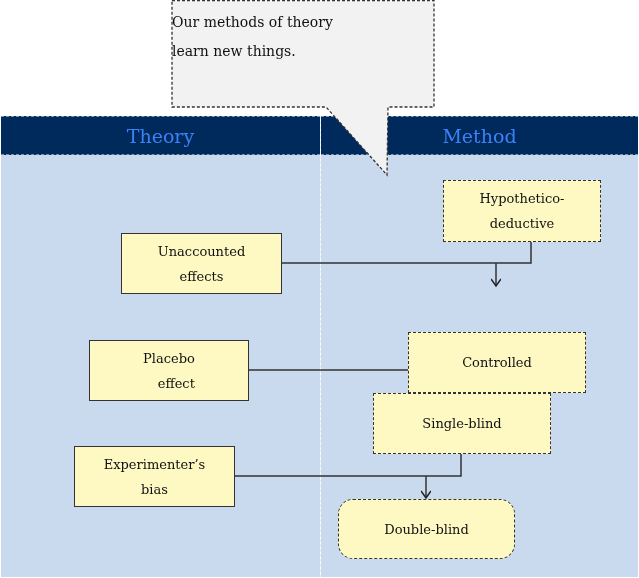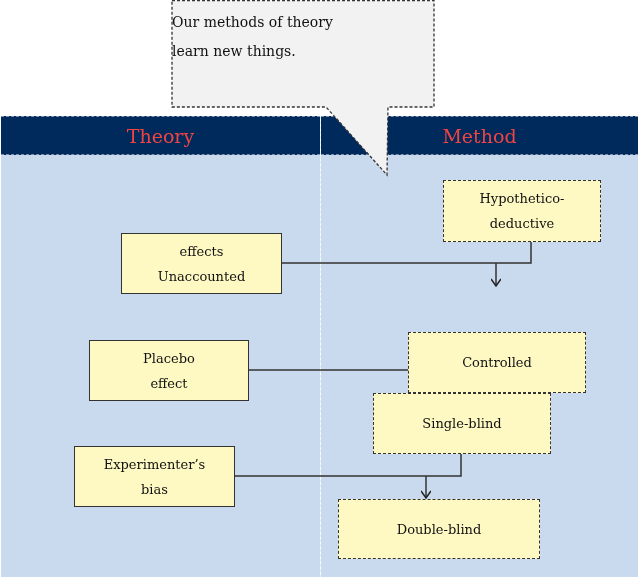--- a/index.html
+++ b/index.html
@@ -1,19 +1,19 @@
 <!DOCTYPE html>
 <html><head>
 <meta charset="utf-8">
 <style>
   html, body { margin: 0; padding: 0; background: #ffffff; }
   body { width: 639px; height: 578px; position: relative; overflow: hidden;
          font-family: "DejaVu Serif", "Liberation Serif", serif; }
   .col-bg { position: absolute; top: 116px; height: 461px; background: #c9d9ee; }
-  .hdr { position: absolute; top: 116px; height: 39px; background: #002a5c; color: #ef4444;
+  .hdr { position: absolute; top: 116px; height: 39px; background: #002a5c; color: #3b82f6;
          font-size: 19px; display: flex; align-items: center; justify-content: center;
          border-top: 1px dashed #7f93b0; border-bottom: 1px dashed #7f93b0; box-sizing: border-box; }
   .divider { position: absolute; left: 320px; top: 116px; width: 0; height: 461px;
              border-left: 1px dashed #e4ecf7; }
   .node { position: absolute; background: #fef9c3; box-sizing: border-box; color: #111111;
           font-size: 13px; line-height: 25px; text-align: center;
           display: flex; align-items: center; justify-content: center; }
   .node span { display: block; }
   .solid { border: 1.5px solid #333333; }
   .dashed { border: 1.5px dashed #333333; }
@@ -54,25 +54,25 @@
   <path d="M172,0.5 L434,0.5 L434,107 L388,107 L387,175 L326,107 L172,107 Z" fill="#f2f2f2" stroke="#333" stroke-width="1.3" stroke-dasharray="3,2"></path>
 </svg>
 
 <div class="callout-text">
   <span style="display:block">Our methods of theory</span>
   <span style="display:block">learn new things.</span>
 </div>
 
 <div class="node solid" style="left:121px; top:233px; width:161px; height:61px;">
   <div>
+    <span>Unaccounted</span>
     <span>effects</span>
-    <span>Unaccounted</span>
   </div>
 </div>
-<div class="node solid" style="left:89px; top:340px; width:160px; height:61px;">
+<div class="node solid" style="left:89px; top:340px; width:160px; height:61px;text-align:right;">
   <div>
     <span>Placebo</span>
     <span>effect</span>
   </div>
 </div>
 <div class="node solid" style="left:57px; top:446px; width:161px; height:61px;margin-left:17px;">
   <div>
     <span>Experimenter’s</span>
     <span>bias</span>
   </div>
@@ -87,17 +87,17 @@
 <div class="node dashed" style="left:408px; top:287px; width:178px; height:61px;margin-top:45px;">
   <div>
     <span>Controlled</span>
   </div>
 </div>
 <div class="node dashed" style="left:373px; top:393px; width:178px; height:61px;">
   <div>
     <span>Single-blind</span>
   </div>
 </div>
-<div class="node dashed" style="left:338px; top:499px; width:202px; height:60px;">
+<div class="node dashed" style="left:338px; top:499px; width:177px; height:60px;border-radius:15px;">
   <div>
     <span>Double-blind</span>
   </div>
 </div>
 
 </body></html>

